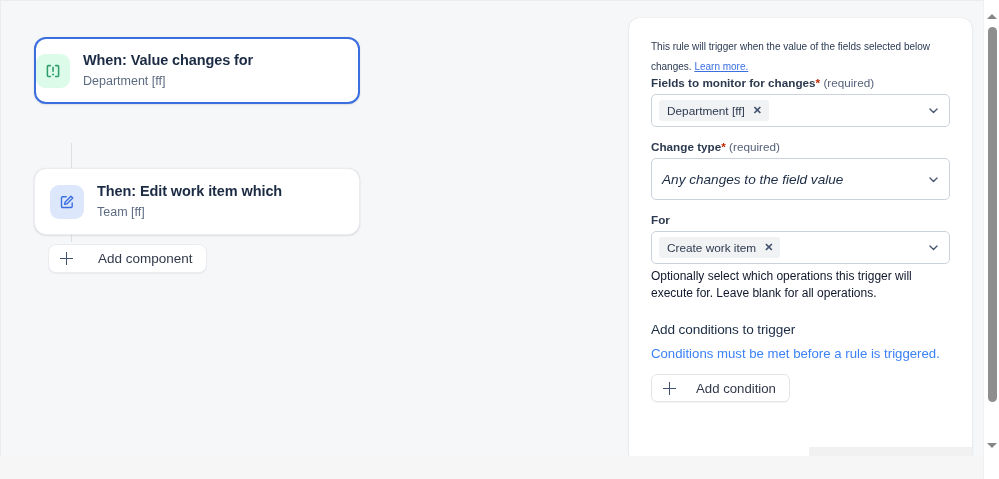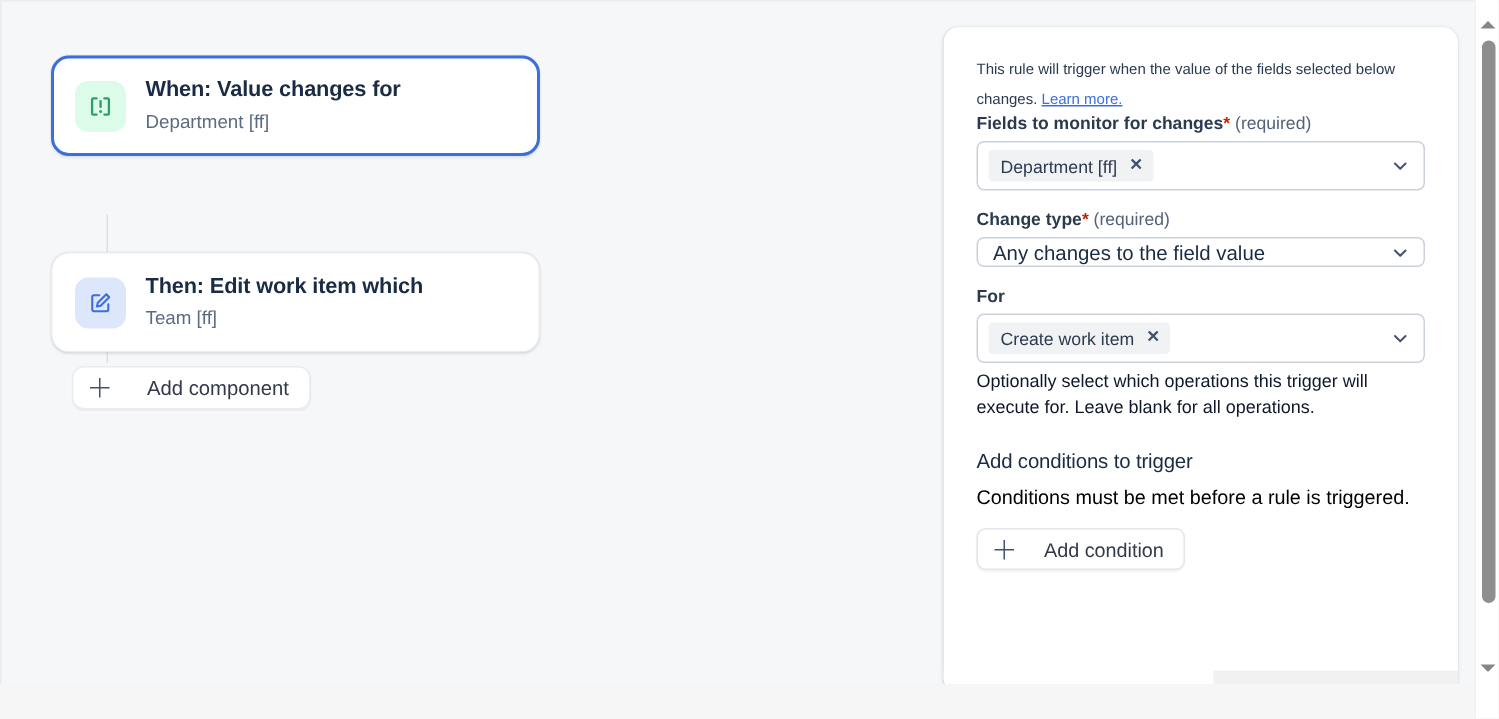--- a/index.html
+++ b/index.html
@@ -56,21 +56,21 @@
     background: #ffffff;
     border-radius: 12px;
     display: flex;
     align-items: center;
     padding: 14px 16px;
     box-shadow: 0 1px 2px rgba(9,30,66,0.09), 0 0 1px rgba(9,30,66,0.12);
   }
 
   .node.selected {
     border: 2px solid #3b6fe0;
-    padding: 12px 14px;
+    padding: 12px 0;
   }
   .node.plain {
     border: 1px solid #ebecf0;
     padding: 13px 15px;
   }
 
   .node-icon {
     width: 34px;
     height: 34px;
     border-radius: 9px;
@@ -216,21 +216,21 @@
     height: 33px;
     border: 1px solid #cbd2dc;
     border-radius: 5px;
     background: #ffffff;
     display: flex;
     align-items: center;
     padding: 0 9px 0 7px;
     cursor: pointer;
     position: relative;
   }
-  .select-box.tall { height: 20px; }
+  .select-box.tall { height: 42px; font-style: italic; }
 
   .chip {
     display: inline-flex;
     align-items: center;
     gap: 8px;
     background: #f1f2f4;
     border-radius: 3px;
     height: 21px;
     padding: 0 7px 0 8px;
     font-size: 11.8px;
@@ -271,21 +271,21 @@
     font-size: 13.6px;
     font-weight: 400;
     color: #1b2b43;
     margin-top: 21px;
     margin-bottom: 8px;
     letter-spacing: -0.1px;
   }
 
   #conditions-desc {
     font-size: 13.2px;
-    color: #000000;
+    color: #3b82f6;
     line-height: 18px;
     margin-bottom: 11px;
   }
 
   #add-condition {
     display: inline-flex;
     align-items: center;
     gap: 20px;
     background: #ffffff;
     border: 1px solid #e3e5e9;

